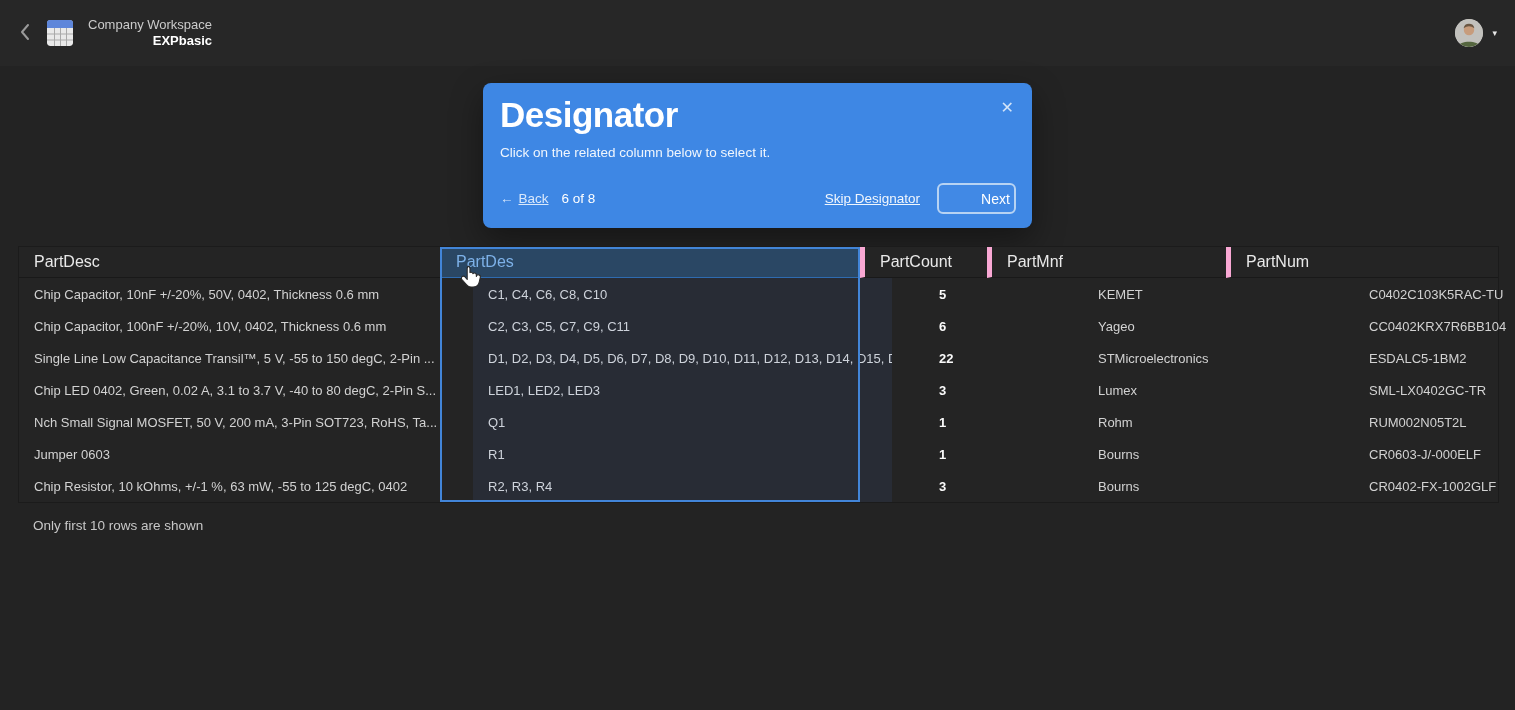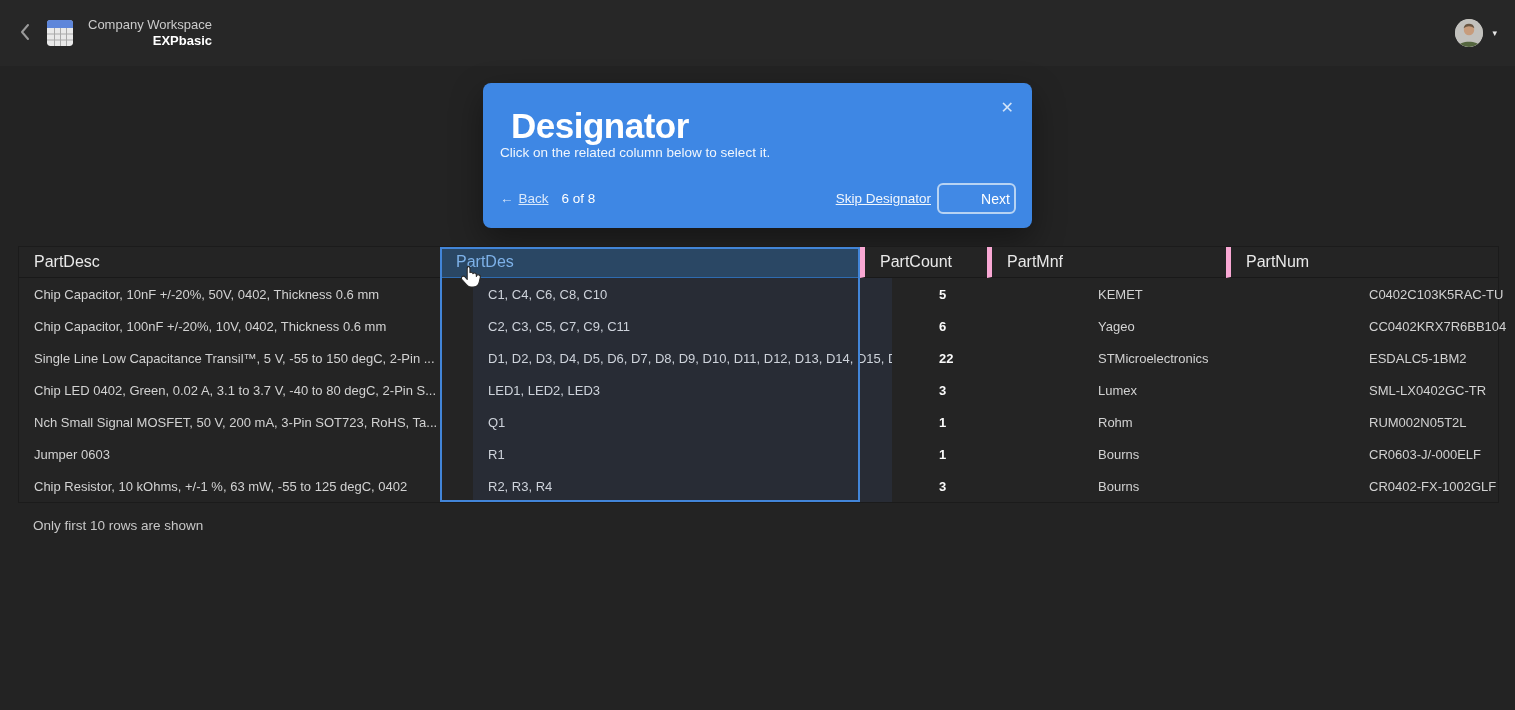--- a/index.html
+++ b/index.html
@@ -28,40 +28,40 @@
   .avatar { width:28px; height:28px; border-radius:50%; overflow:hidden; background:#c7c6c2; cursor:pointer; }
   .caret { margin-left:9px; color:#e8e8e8; font-size:9px; cursor:pointer; }
 
   
   .modal {
     position:absolute; left:483px; top:83px; width:549px; height:145px;
     background:#3e87e4; border-radius:8px;
     box-shadow:0 12px 32px rgba(0,0,0,0.38);
   }
   .modal-title {
-    position:absolute; left:17px; top:10px; margin:11px;
+    position:absolute; left:17px; top:10px; margin:0;
     font-size:35px; line-height:44px; font-weight:700; color:#ffffff; letter-spacing:-0.5px;
   }
   .modal-sub {
     position:absolute; left:17px; top:62px; margin:0;
     font-size:13.5px; color:#f0f6fd;
   }
   .modal-close {
     position:absolute; right:14px; top:13px; background:none; border:none;
     color:#d3e4f8; font-size:16px; line-height:16px; padding:4px; cursor:pointer;
   }
   .modal-footer {
     position:absolute; left:17px; right:16px; bottom:14px; height:31px;
     display:flex; align-items:center; justify-content:space-between;
   }
   .footer-left { display:flex; align-items:center; gap:13px; }
   .back-link { color:#d9e8fb; font-size:13.5px; text-decoration:none; cursor:pointer; display:flex; align-items:center; gap:5px; }
   .back-link .lbl { text-decoration:underline; }
   .step-text { color:#ffffff; font-size:13.5px; }
-  .footer-right { display:flex; align-items:center; gap:6px; }
+  .footer-right { display:flex; align-items:center; gap:17px; }
   .skip-link { color:#f0f6fd; font-size:13.5px; font-weight:500; text-decoration:underline; cursor:pointer; }
   .next-btn {
     width:79px; height:31px; background:#4189e5; border:2px solid #b7d3f3;
     border-radius:6px; color:#ffffff; font-size:14px; font-weight:500;
     display:flex; align-items:center; justify-content:center; cursor:pointer;
     font-family:"Liberation Sans", sans-serif;
     padding-left:44px;
   }
 
   

